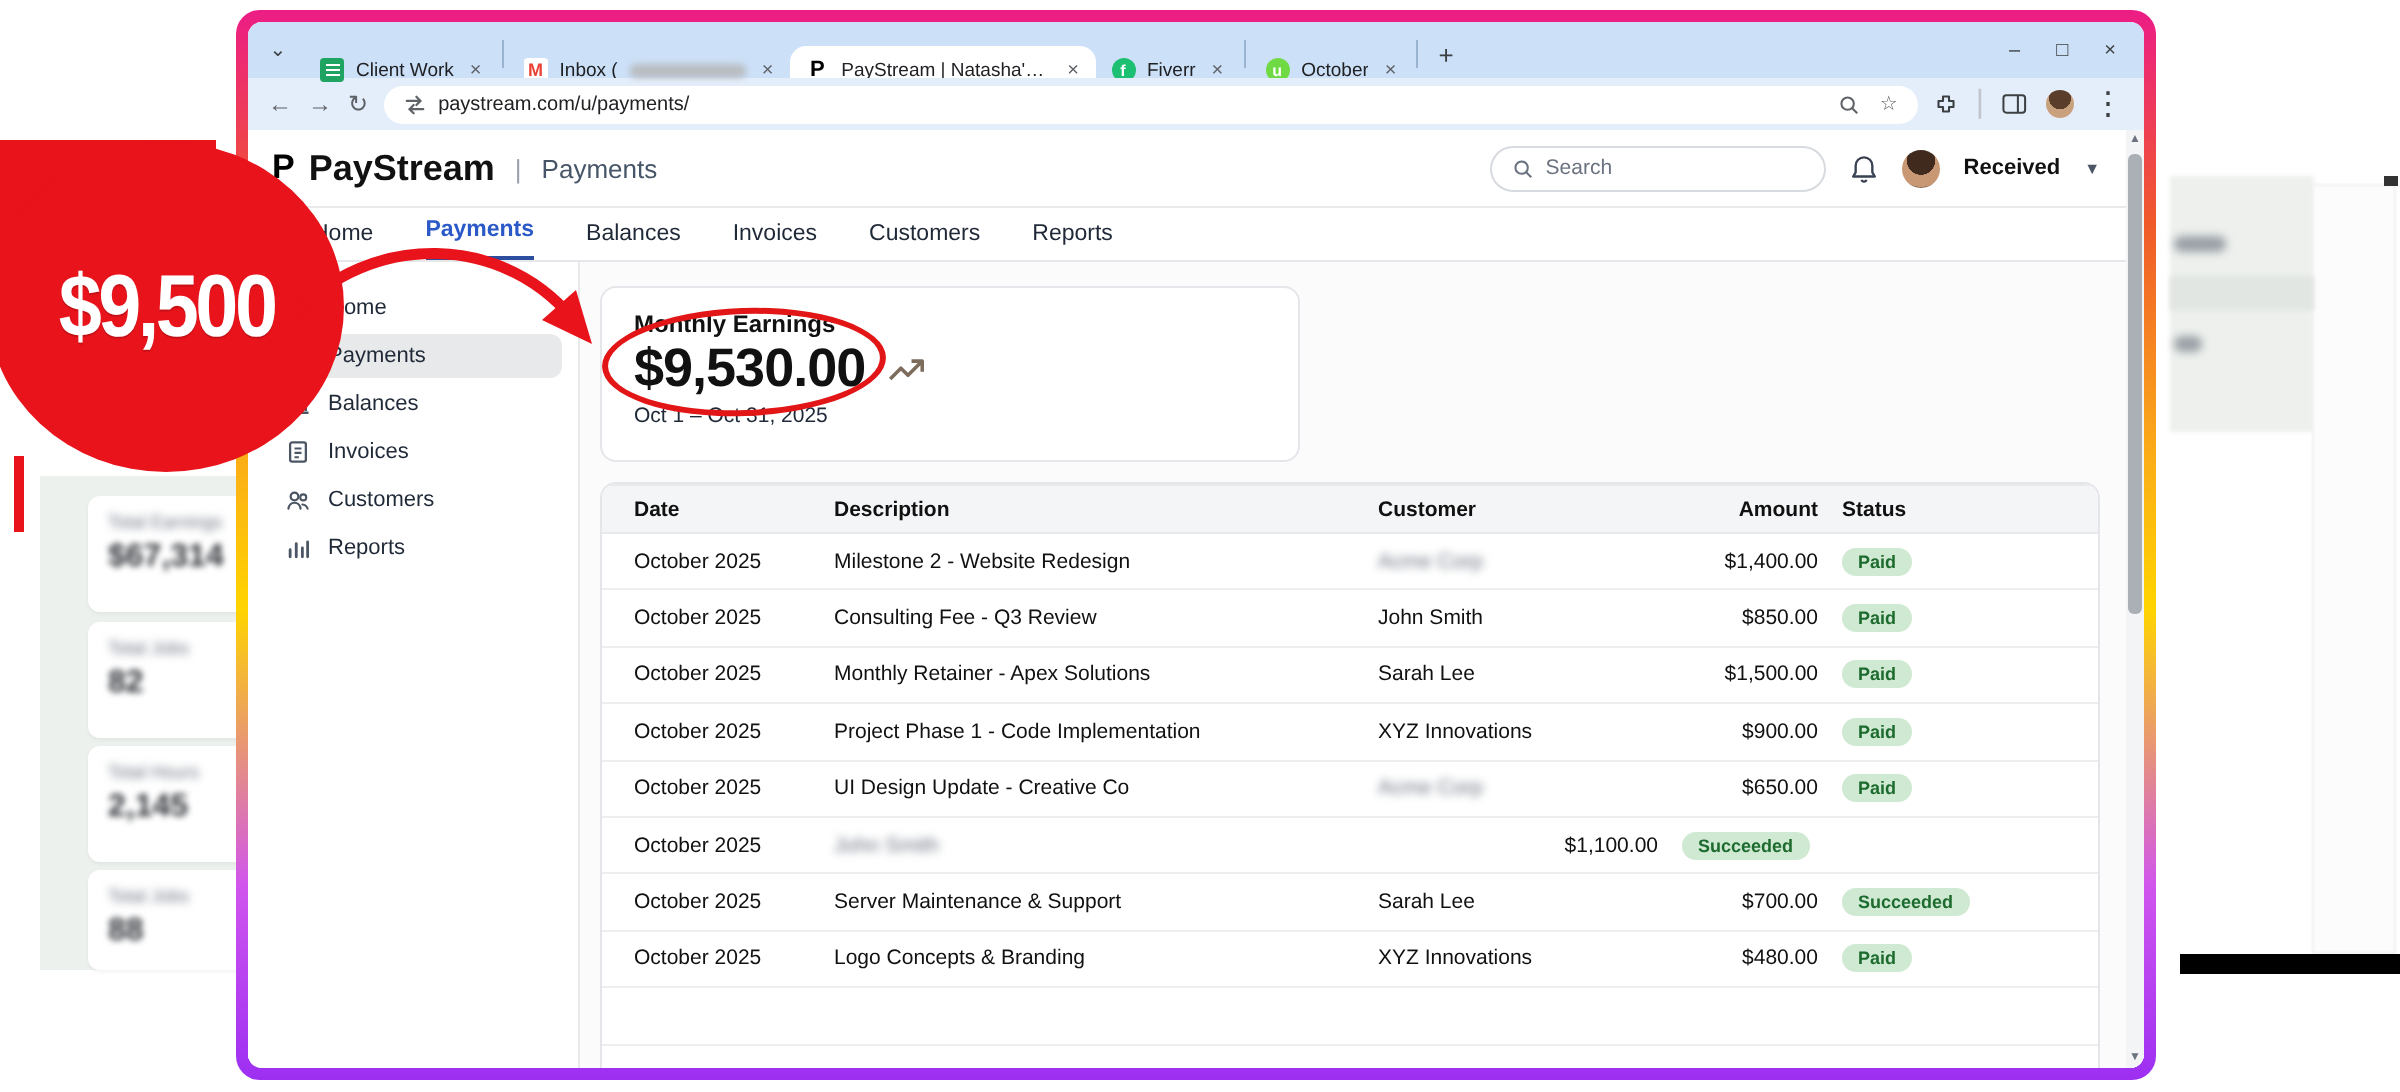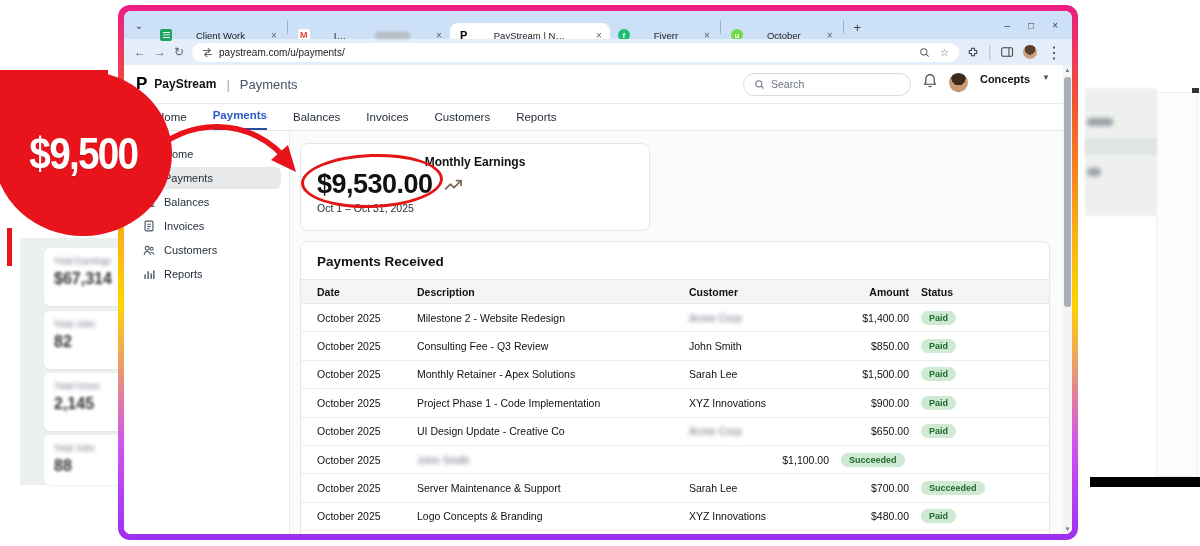--- a/index.html
+++ b/index.html
@@ -28,21 +28,21 @@
   .frame { position:absolute; left:118px; top:5px; width:960px; height:535px; z-index:10;
            border-radius:12px; padding:6px;
            background:linear-gradient(180deg,#ec1d85 0%,#f05a2b 20%,#fbae17 42%,#ffd400 56%,#d055ee 82%,#9d2ff2 100%); }
   .frame-inner { width:100%; height:100%; background:#fff; border-radius:7px; overflow:hidden;
                  display:flex; flex-direction:column; position:relative; }
 
   
   .tabstrip { height:28px; background:#cce0f7; display:flex; align-items:center; padding-left:6px; flex-shrink:0; }
   .tab-search-btn { width:18px; height:18px; border-radius:50%; display:flex; align-items:center; justify-content:center;
                     color:#3c4043; font-size:10px; margin-right:4px; }
-  .btab { display:flex; align-items:center; gap:24px; height:24px; margin-top:20px; padding:0 8px;
+  .btab { display:flex; align-items:center; gap:6px; height:24px; margin-top:20px; padding:0 8px;
           font-size:9.5px; color:#202124; max-width:160px; white-space:nowrap; overflow:hidden; }
   .btab.active { background:#fff; border-radius:8px 8px 0 0; }
   .btab .tlabel { overflow:hidden; text-overflow:ellipsis; max-width:105px; }
   .btab .tclose { color:#5f6368; font-size:10px; margin-left:2px; }
   .tab-divider { width:1px; height:14px; background:#9ab3d0; margin:4px 2px 0 2px; }
   .favicon { width:12px; height:12px; border-radius:2px; flex-shrink:0; display:flex; align-items:center;
              justify-content:center; font-size:8px; font-weight:bold; color:#fff; }
   .fav-sheets { background:#1ea362; position:relative; }
   .fav-sheets::after{ content:""; position:absolute; left:2.5px; top:3px; width:7px; height:6px;
                       background:linear-gradient(#fff 1px,transparent 1px) 0 0/7px 2.5px; }
@@ -69,24 +69,24 @@
   .app { flex:1; position:relative; background:#fff; display:flex; flex-direction:column; min-height:0; }
   .app-scrollbar { position:absolute; right:0; top:0; width:9px; bottom:0; background:#f3f4f5; z-index:5;
                    display:flex; flex-direction:column; align-items:center; }
   .sb-arrow { font-size:6px; color:#6b7280; line-height:10px; }
   .sb-thumb { width:7px; height:230px; background:#aab0b5; border-radius:3px; margin-top:2px; }
   .sb-bottom { margin-top:auto; }
 
   .app-header { height:39px; border-bottom:1px solid #e8eaec; display:flex; align-items:center;
                 padding:0 22px 0 12px; gap:8px; flex-shrink:0; }
   .logo-p { font-weight:900; font-size:17px; color:#000; letter-spacing:-1px; }
-  .brand { font-weight:bold; font-size:12px; color:#111; }
+  .brand { font-weight:bold; font-size:18px; color:#111; }
   .brand-sep { color:#9ca3af; font-size:13px; margin:0 2px; }
   .brand-section { font-size:13px; color:#475569; }
-  .header-right { margin-left:auto; display:flex; gap:12px; }
+  .header-right { margin-left:auto; display:flex; align-items:center; gap:12px; }
   .search-pill { width:168px; height:23px; border:1px solid #d7dade; border-radius:12px; background:#fff;
                  display:flex; align-items:center; gap:6px; padding:0 10px; color:#6b7280; font-size:10.5px; }
   .avatar { width:19px; height:19px; border-radius:50%;
             background:radial-gradient(circle at 50% 28%,#3f2a1d 0 42%,#c89774 43% 78%,#8a6a52 79% 100%); }
   .user-name { font-size:11px; color:#111; font-weight:bold; }
   .chev { font-size:8px; color:#4b5563; }
 
   .app-nav { height:27px; border-bottom:1px solid #e5e7eb; display:flex; align-items:flex-end; gap:26px;
              padding-left:32px; flex-shrink:0; }
   .nav-item { font-size:11.5px; color:#1f2937; padding-bottom:7px; }
@@ -95,21 +95,21 @@
   .app-body { flex:1; display:flex; min-height:0; }
   .sidebar { width:166px; border-right:1px solid #e7e9eb; padding:12px 8px 0 10px; flex-shrink:0; background:#fff; }
   .side-item { display:flex; align-items:center; gap:8px; height:22px; padding:0 8px; border-radius:6px;
                font-size:11px; color:#1f2937; margin-bottom:2px; }
   .side-item.active { background:#e8e9ea; }
   .side-item svg { flex-shrink:0; }
 
   .main { flex:1; background:#fbfbfc; padding:12px 14px 0 10px; min-width:0; }
   .card { background:#fff; border:1px solid #e4e6ea; border-radius:8px; }
   .earnings-card { width:350px; height:88px; padding:11px 16px; margin-bottom:10px; }
-  .earn-title { font-size:12px; font-weight:bold; color:#111;text-align:center; }
+  .earn-title { font-size:12px; font-weight:bold; color:#111; }
   .earn-row { display:flex; align-items:center; gap:10px; }
   .earn-amount { font-size:27px; font-weight:bold; color:#111; letter-spacing:-.5px; }
   .earn-period { font-size:10.5px; color:#1f2937; margin-top:2px; }
 
   .payments-card { width:750px; height:300px; overflow:hidden; }
   .table-title { font-size:13.5px; font-weight:bold; color:#111; padding:12px 16px 10px; }
   .thead, .trow { display:grid; grid-template-columns:100px 272px 140px 80px 1fr; align-items:center;
                   padding:0 16px; }
   .thead { height:25px; background:#f4f5f6; border-top:1px solid #e7e9eb; border-bottom:1px solid #e7e9eb;
            font-size:10.5px; font-weight:bold; color:#111; }
@@ -254,21 +254,21 @@
                 <circle cx="7" cy="7" r="4.5" stroke="#6b7280" stroke-width="1.5" fill="none"></circle>
                 <path d="M10.5 10.5L14 14" stroke="#6b7280" stroke-width="1.5"></path>
               </svg>
               <span>Search</span>
             </div>
             <svg width="14" height="15" viewBox="0 0 16 18">
               <path d="M8 2a5 5 0 0 0-5 5v4l-1.5 2.5h13L13 11V7a5 5 0 0 0-5-5z" stroke="#374151" stroke-width="1.4" fill="none" stroke-linejoin="round"></path>
               <path d="M6.5 15.5a1.6 1.6 0 0 0 3 0" stroke="#374151" stroke-width="1.4" fill="none"></path>
             </svg>
             <span class="avatar"></span>
-            <span class="user-name">Concepts</span>
+            <span class="user-name">Received</span>
             <span class="chev">▼</span>
           </div>
         </div>
 
         <div class="app-nav">
           <span class="nav-item">Home</span>
           <span class="nav-item active">Payments</span>
           <span class="nav-item">Balances</span>
           <span class="nav-item">Invoices</span>
           <span class="nav-item">Customers</span>
@@ -327,21 +327,20 @@
                 <span class="earn-amount">$9,530.00</span>
                 <svg width="22" height="16" viewBox="0 0 24 18">
                   <path d="M2 14l6-6 4 4 8-8" stroke="#7d6least" stroke-width="2" fill="none"></path>
                   <path d="M2 14l6-6 4 4 8-8M14 4h6v6" stroke="#7d6b5b" stroke-width="2" fill="none" stroke-linejoin="round"></path>
                 </svg>
               </div>
               <div class="earn-period">Oct 1 – Oct 31, 2025</div>
             </div>
 
             <div class="card payments-card">
-              <div class="table-title">Payments Received</div>
               <div class="thead">
                 <span>Date</span>
                 <span>Description</span>
                 <span>Customer</span>
                 <span class="th-amt">Amount</span>
                 <span class="th-status">Status</span>
               </div>
 
               <div class="trow">
                 <span>October 2025</span>

